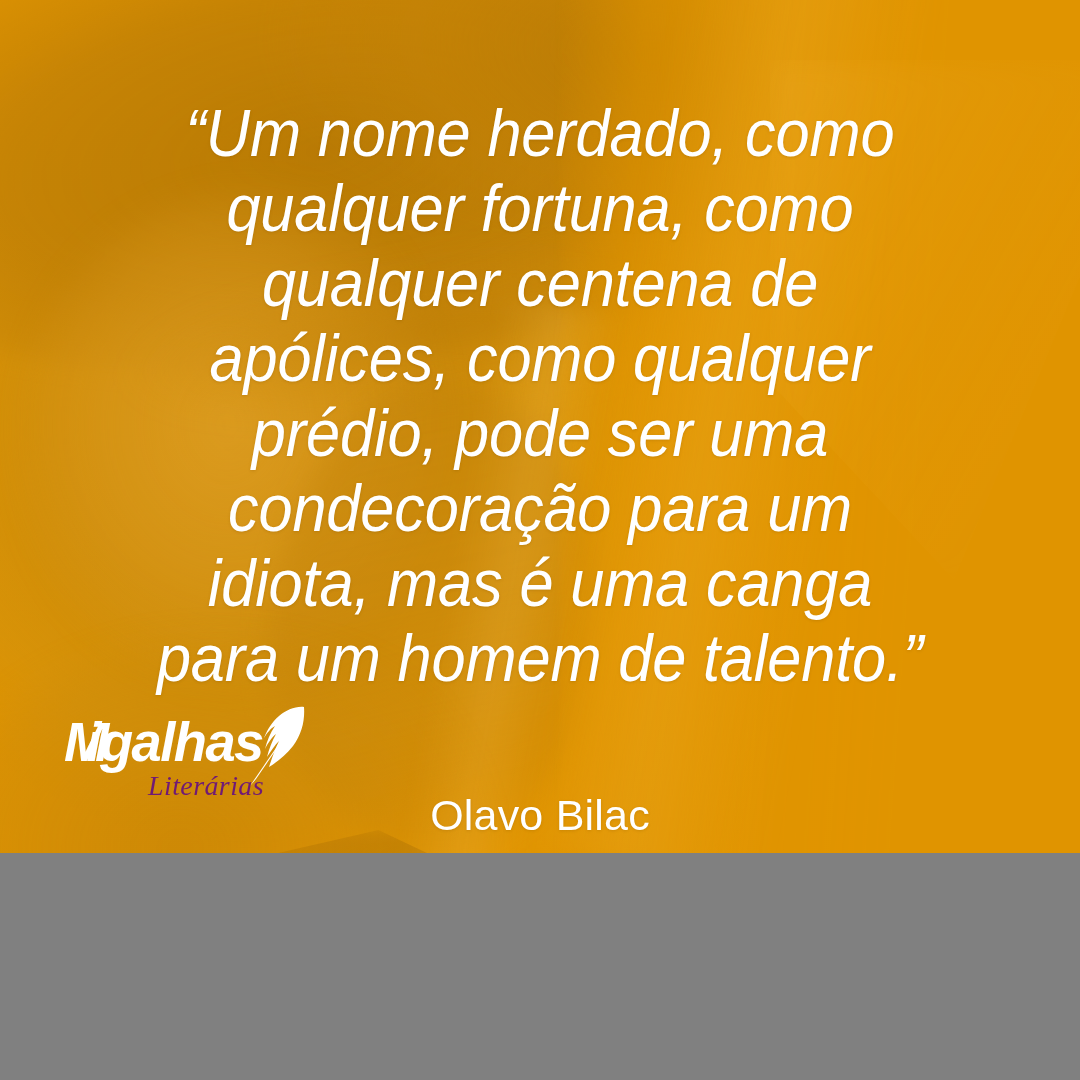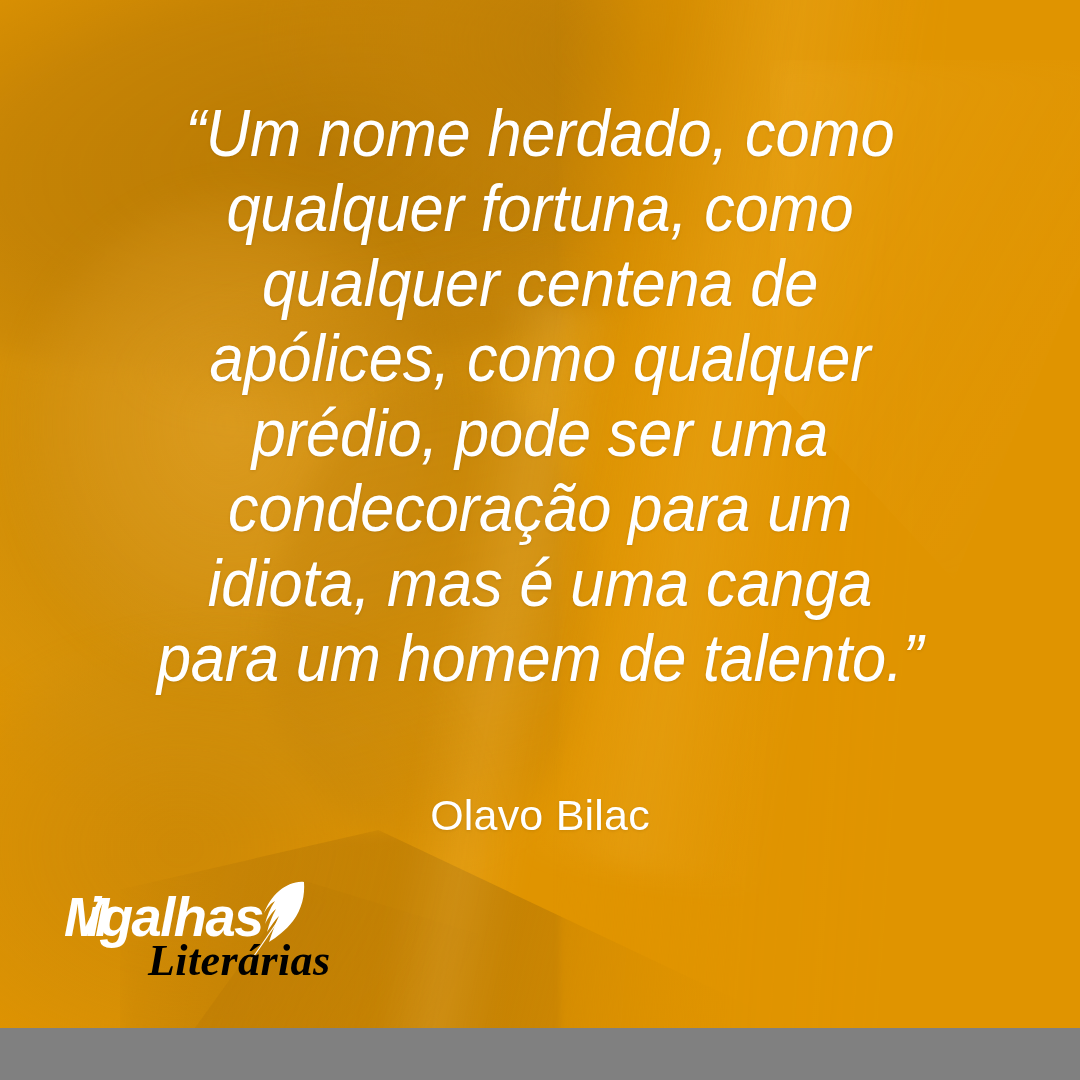--- a/index.html
+++ b/index.html
@@ -8,21 +8,21 @@
     padding: 0;
     background: #808080;
   }
   body {
     font-family: "Liberation Sans", sans-serif;
   }
 
   .card {
     position: relative;
     width: 1080px;
-    height: 1028px;
+    height: 853px;
     overflow: hidden;
     background: #e09400;
     user-select: none;
   }
 
   
   .bg-photo {
     position: absolute;
     inset: 0;
     overflow: hidden;
@@ -303,25 +303,25 @@
     transform: scaleX(0.97);
     transform-origin: 0 50%;
   }
   .logo-wordmark .m-glyph { margin-right: -6px; }
   .logo-wordmark .i-glyph { margin-left: -16px; }
 
   .logo-sub {
     position: absolute;
     left: 84px;
     top: 60px;
-    color: #000000;
+    color: #701a75;
     font-family: "Liberation Serif", serif;
     font-style: italic;
-    font-weight: 700;
-    font-size: 44px;
+    font-weight: 400;
+    font-size: 28px;
     line-height: 40px;
     letter-spacing: 0.4px;
     white-space: nowrap;
   }
 
   .logo-quill {
     position: absolute;
     left: 178px;
     top: -2px;
     width: 72px;

